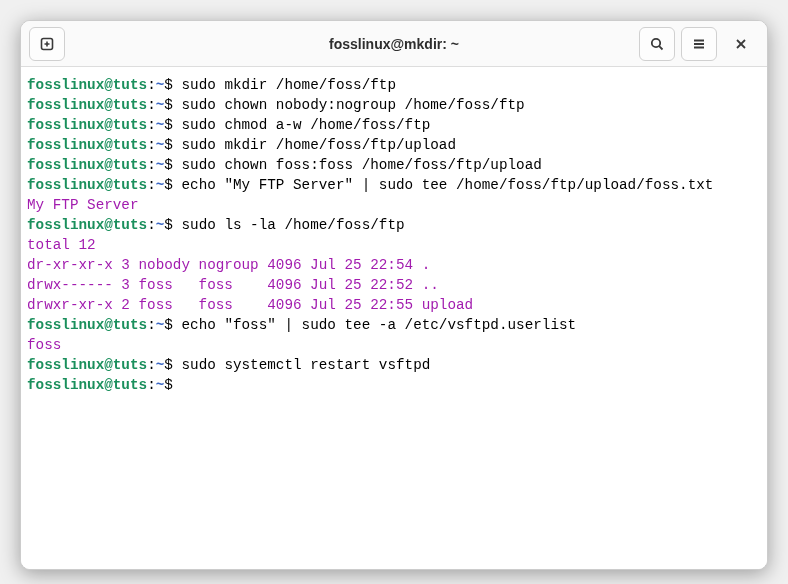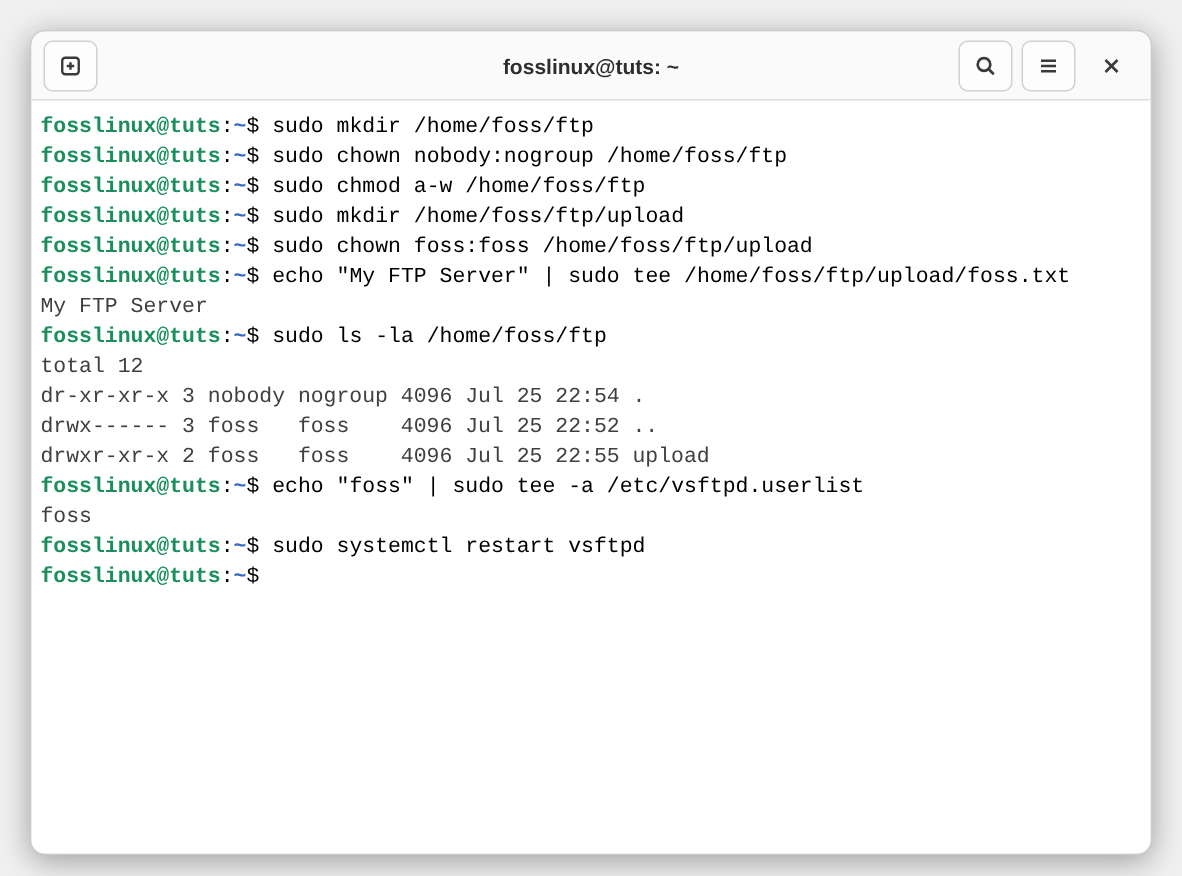--- a/index.html
+++ b/index.html
@@ -75,38 +75,38 @@
       white-space: pre;
     }
     .terminal-body::-webkit-scrollbar { width: 12px; }
     .terminal-body::-webkit-scrollbar-track { background: #f1f1f1; }
     .terminal-body::-webkit-scrollbar-thumb { background: #c8c8c8; border-radius: 6px; }
     .prompt-user { color: #1a8f5c; font-weight: bold; }
     .prompt-colon { color: #000; }
     .prompt-path { color: #3a66c4; font-weight: bold; }
     .prompt-dollar { color: #000; }
     .cmd { color: #000; }
-    .out { color: #404040; }
+    .out { color: #a21caf; }
     .line { display: block; font-family: Liberation Mono, monospace; }
   </style>
 </head>
 <body>
 
 <div class="window">
   <div class="titlebar">
     <div class="tb-left">
       <div class="tb-btn">
         <svg width="16" height="16" viewBox="0 0 16 16" fill="none" stroke="currentColor" stroke-width="1.6">
           <rect x="2.5" y="2.5" width="11" height="11" rx="2"></rect>
           <line x1="8" y1="5.5" x2="8" y2="10.5"></line>
           <line x1="5.5" y1="8" x2="10.5" y2="8"></line>
         </svg>
       </div>
     </div>
-    <div class="title-text">fosslinux@tuts: ~</div>
+    <div class="title-text">fosslinux@mkdir: ~</div>
     <div class="tb-right">
       <div class="tb-btn">
         <svg width="16" height="16" viewBox="0 0 16 16" fill="none" stroke="currentColor" stroke-width="1.8">
           <circle cx="7" cy="7" r="4.2"></circle>
           <line x1="10.2" y1="10.2" x2="13.5" y2="13.5"></line>
         </svg>
       </div>
       <div class="tb-btn">
         <svg width="16" height="16" viewBox="0 0 16 16" fill="none" stroke="currentColor" stroke-width="1.8">
           <line x1="3" y1="4.5" x2="13" y2="4.5"></line>

